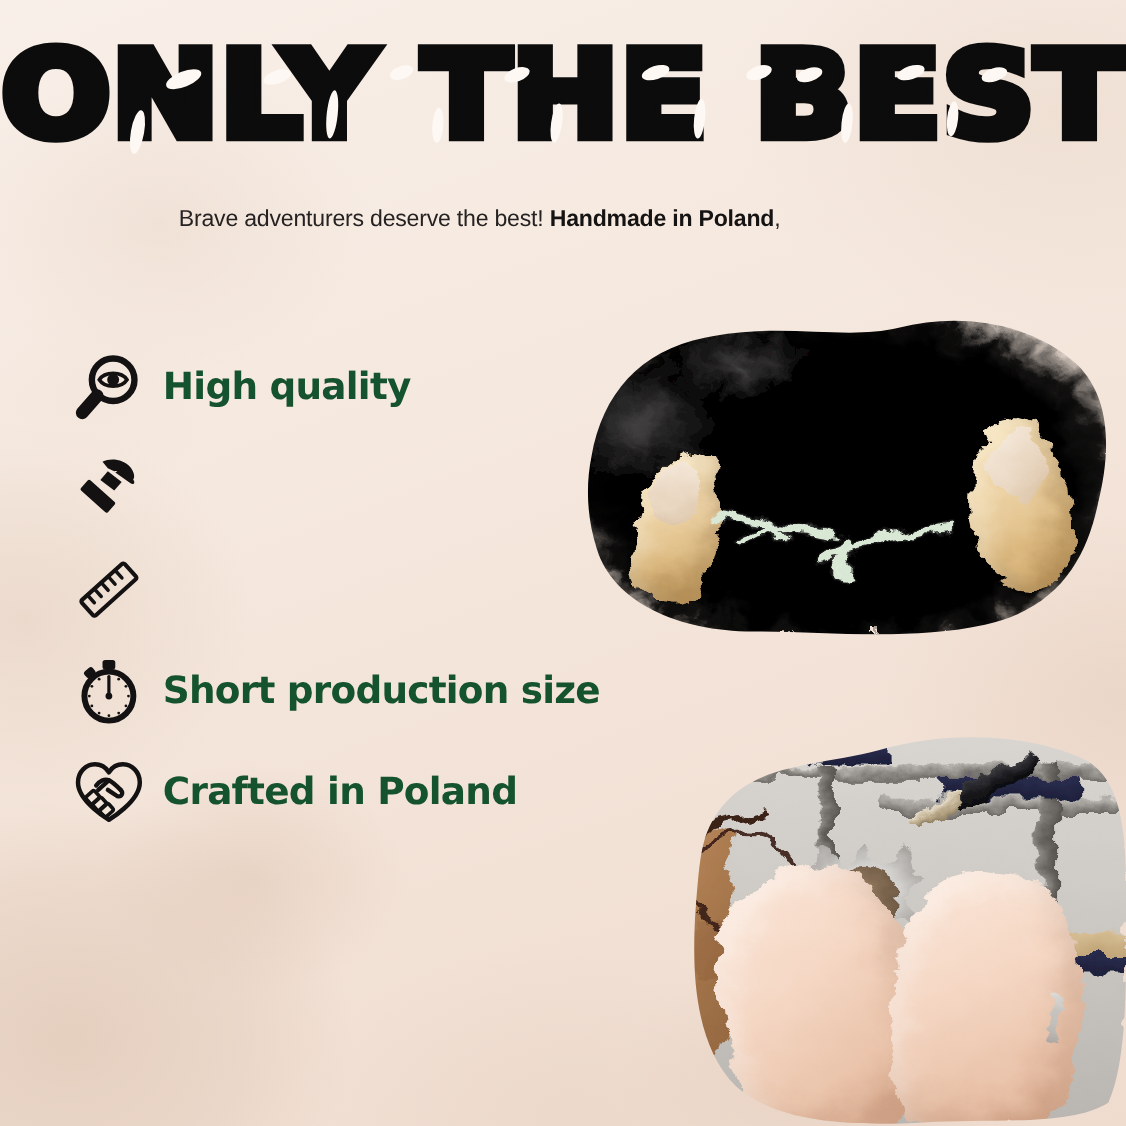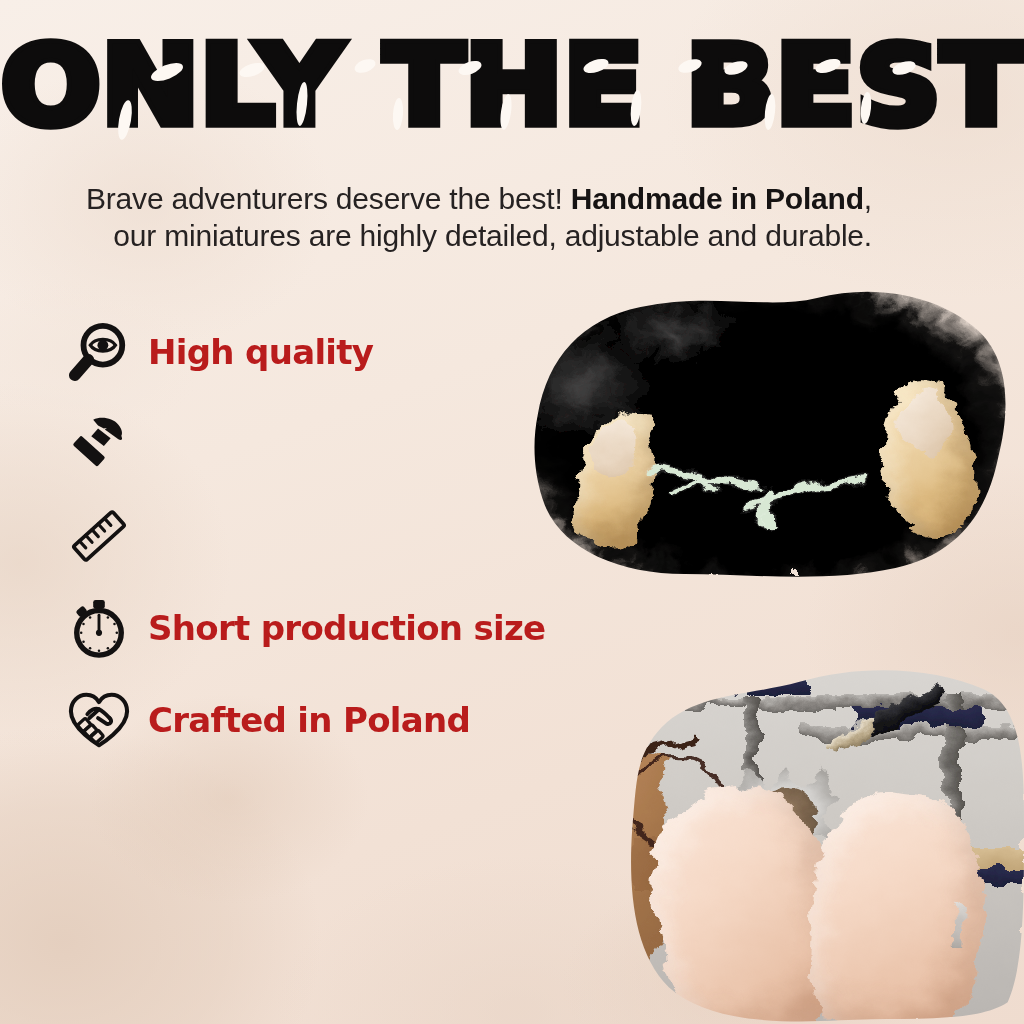--- a/index.html
+++ b/index.html
@@ -67,23 +67,23 @@
     paint-order: stroke fill;
     position: relative;
   }
 
   
   .subhead {
     position: absolute;
     top: 180px;
     left: 0;
     width: 872px;
-    text-align: right;
+    text-align: center;
     font-family: "Liberation Sans", sans-serif;
-    font-size: 30px;
+    font-size: 21px;
     line-height: 37px;
     color: #262222;
     letter-spacing: -.2px;
   }
   .subhead b { font-weight: 700; color: #161313; }
 
   
   .features {
     position: absolute;
     top: 306px;
@@ -102,21 +102,21 @@
     display: flex;
     align-items: center;
     justify-content: center;
   }
   .feature .ico svg { display: block; }
   .feature .label {
     font-family: "DejaVu Sans", sans-serif;
     font-weight: 700;
     font-size: 34px;
     letter-spacing: -.7px;
-    color: #b91c1c;
+    color: #14532d;
     white-space: nowrap;
     margin-left: 12px;
   }
 
   
   .photo {
     position: absolute;
     overflow: hidden;
   }
 
@@ -406,21 +406,20 @@
         <ellipse cx="770" cy="78" rx="5" ry="18" transform="rotate(6 770 78)"></ellipse>
         <ellipse cx="828" cy="32" rx="13" ry="6" transform="rotate(-18 828 32)"></ellipse>
         <ellipse cx="866" cy="74" rx="5" ry="16" transform="rotate(6 866 74)"></ellipse>
         <ellipse cx="904" cy="34" rx="12" ry="6" transform="rotate(-18 904 34)"></ellipse>
       </g>
     </svg>
   </div>
 
   <div class="subhead">
     <span><span>Brave adventurers deserve the best! </span><b>Handmade in Poland</b><span>,</span></span><br>
-    <span>our miniatures are highly detailed, adjustable and durable.</span>
   </div>
 
   <div class="features">
 
     <div class="feature">
       <span class="ico">
         <svg width="62" height="62" viewBox="0 0 64 64">
           <circle cx="36" cy="25" r="20" fill="none" stroke="#131111" stroke-width="6"></circle>
           <path d="M21,40 L7,56" stroke="#131111" stroke-width="12" stroke-linecap="round"></path>
           <path d="M23,25 C28,17 44,17 49,25 C44,33 28,33 23,25 Z" fill="none" stroke="#131111" stroke-width="3.4"></path>

